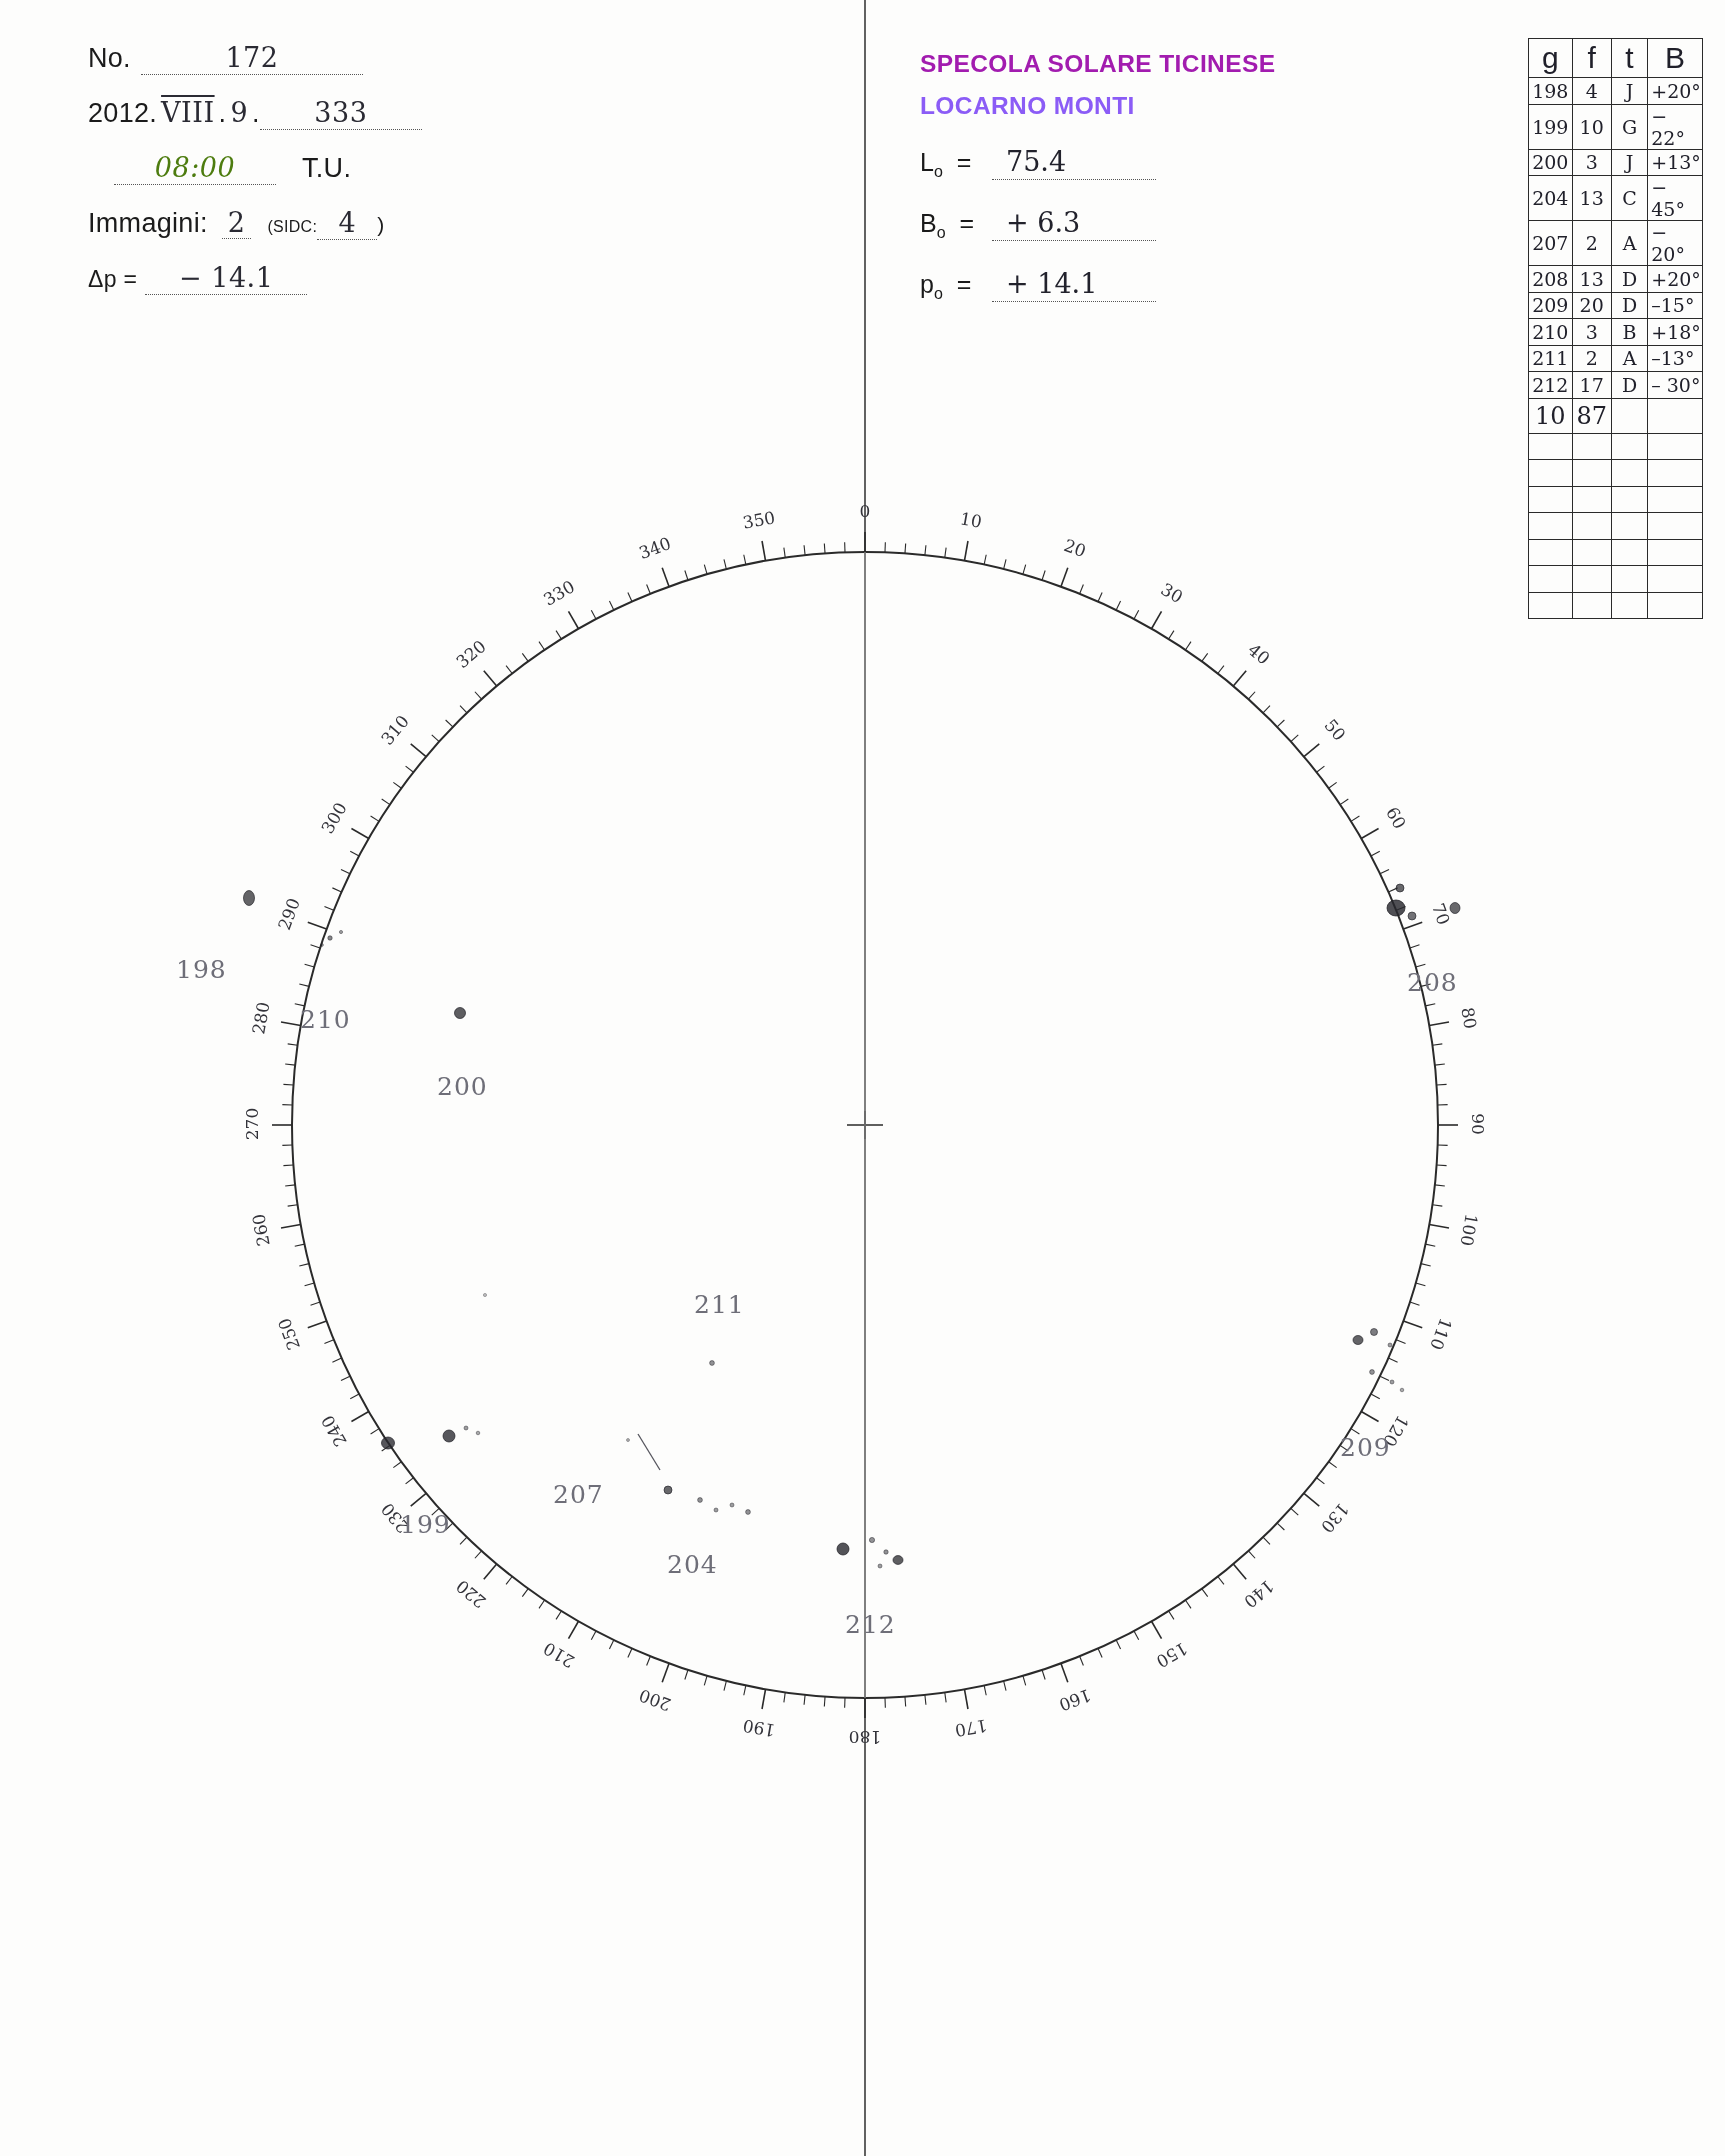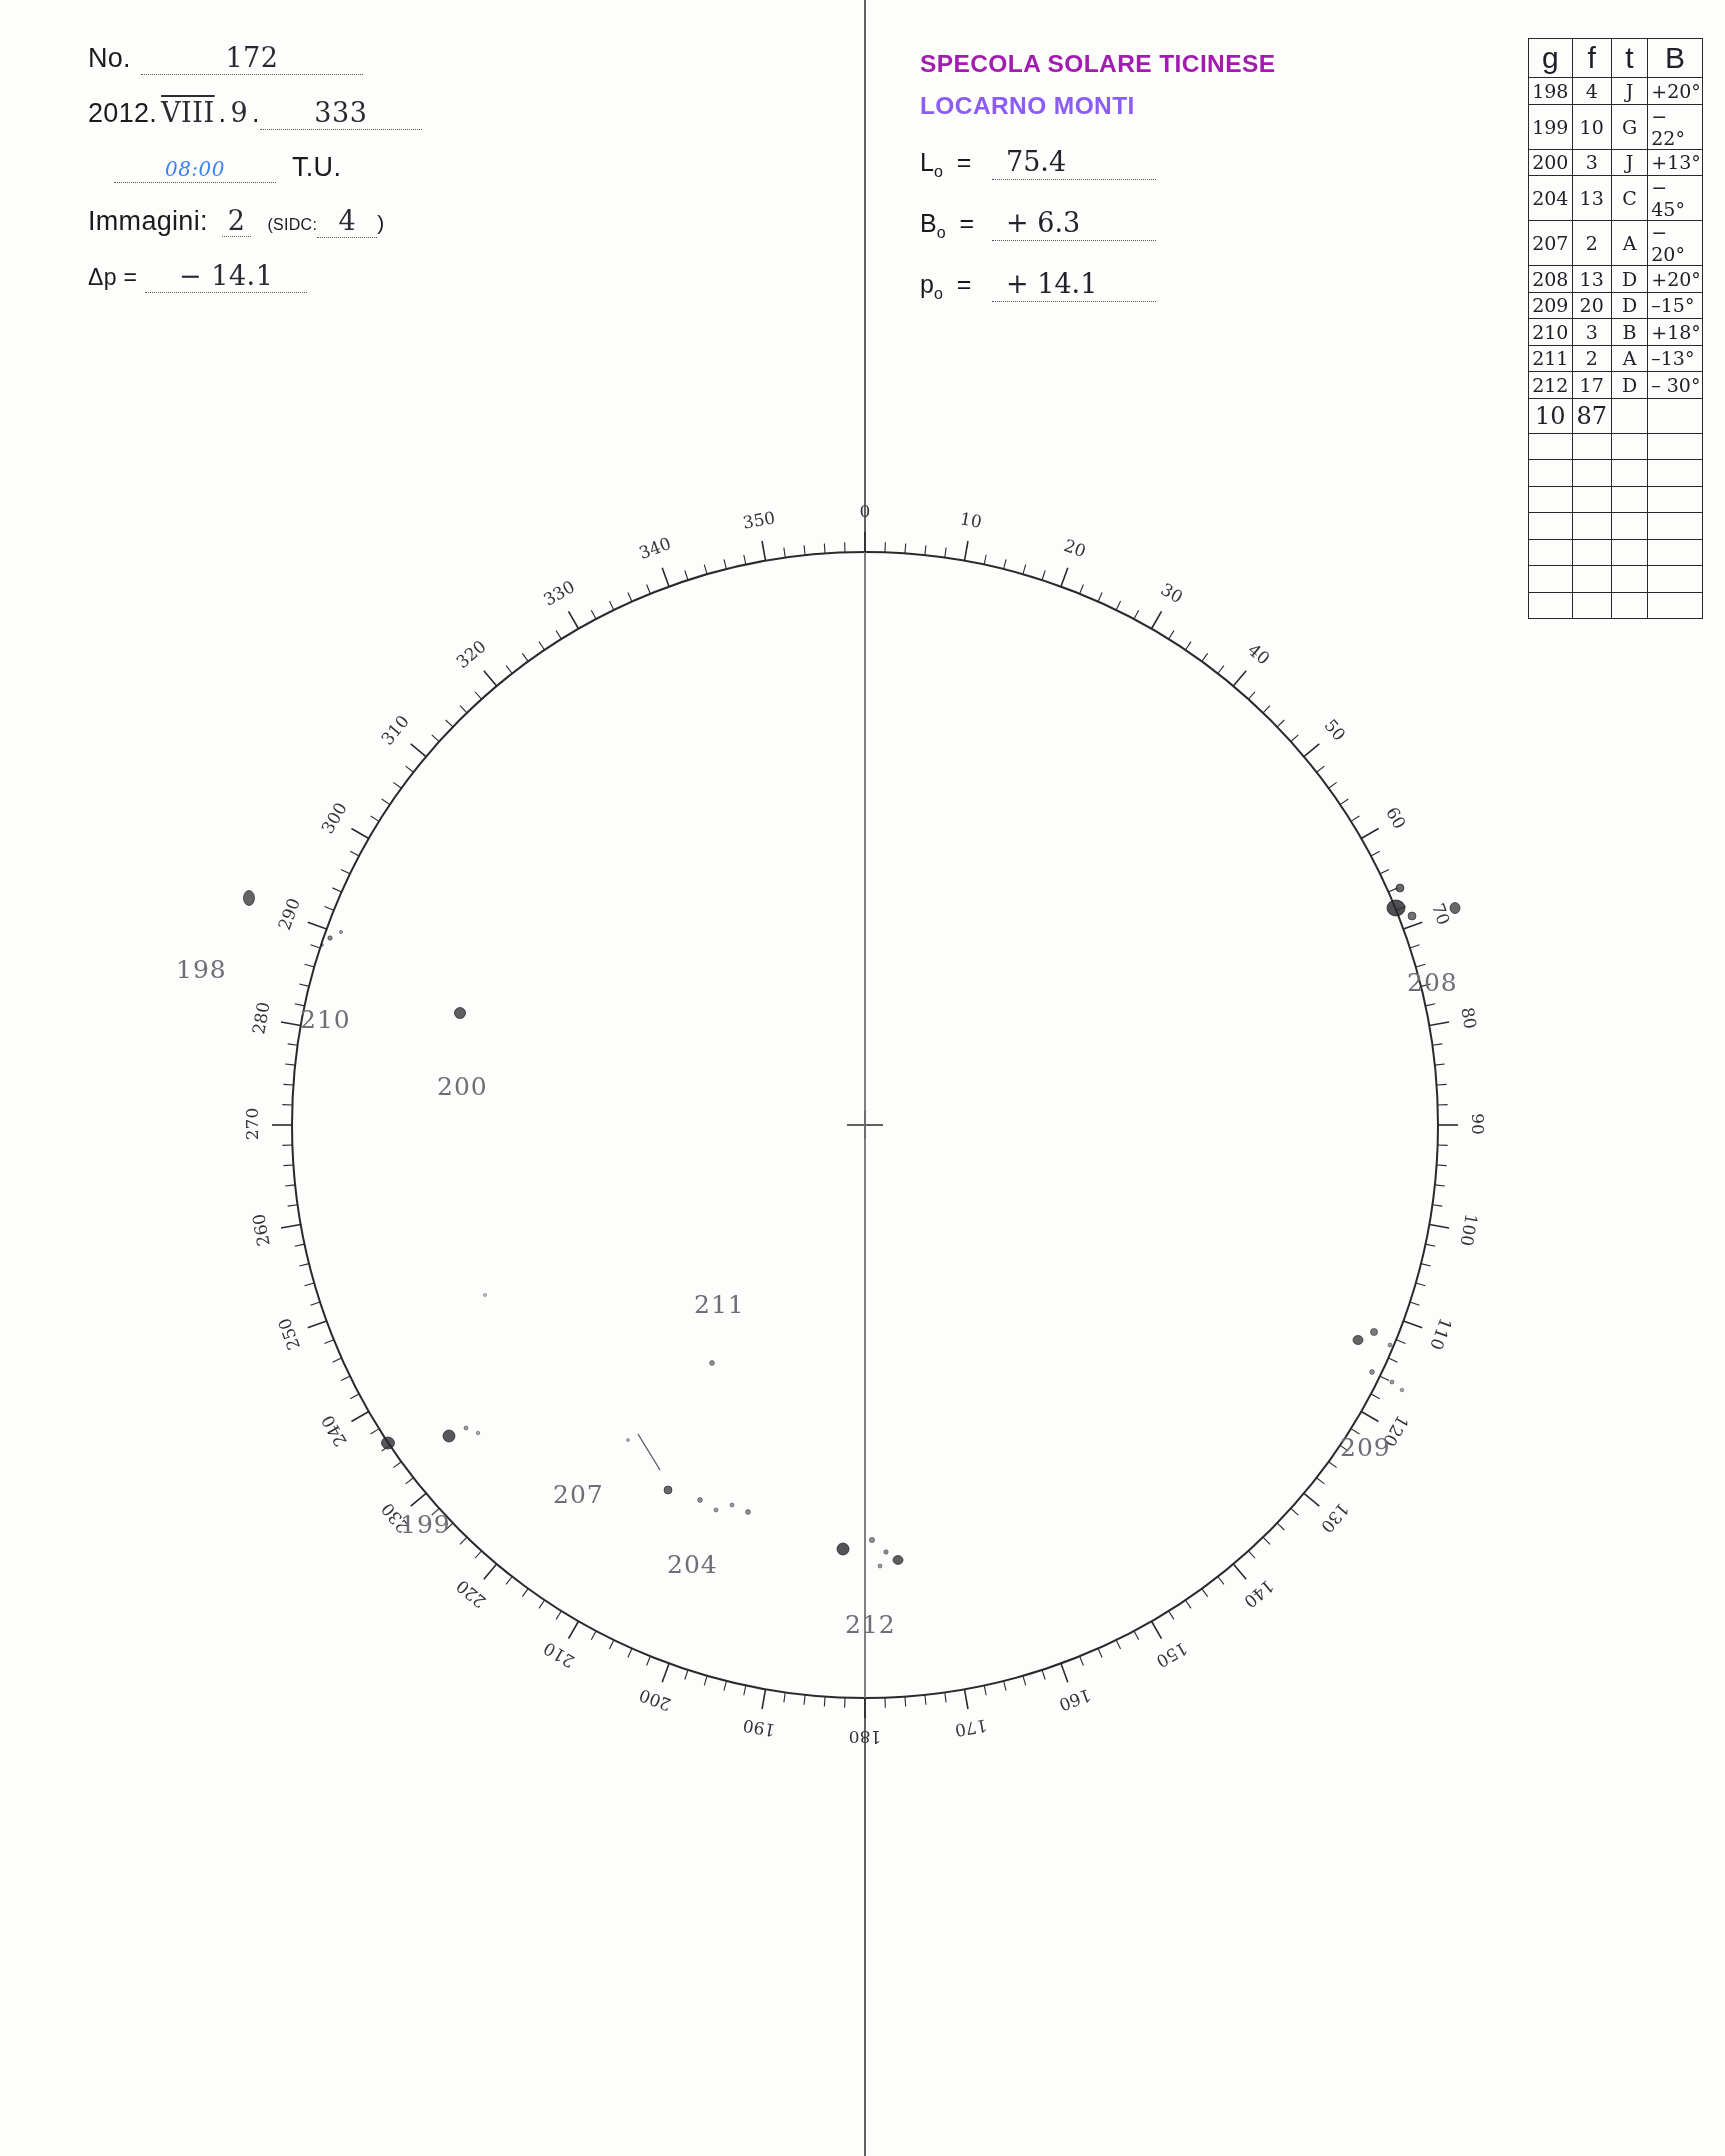--- a/index.html
+++ b/index.html
@@ -36,22 +36,22 @@
     letter-spacing: .3px;
   }
   .printed {
     font-family: "Liberation Sans", sans-serif;
     font-size: 27px;
     color: #1b1b1b;
   }
   .hand {
     font-family: "DejaVu Serif", serif;
     font-style: italic;
-    font-size: 20px;
-    color: #3b82f6;
+    font-size: 27px;
+    color: #4d7c0f;
     letter-spacing: .5px;
   }
   .hand-up {
     font-family: "DejaVu Serif", serif;
     font-size: 27px;
     color: #2a2a33;
     letter-spacing: .5px;
   }
   .ul {
     border-bottom: 1.3px dotted #555;
@@ -187,21 +187,21 @@
       <span class="printed">.</span>
       <span class="hand-up" style="text-decoration:overline; padding:0 4px;">VIII</span>
       <span class="printed">.</span>
       <span class="hand-up" style="padding:0 4px;">9</span>
       <span class="printed">.</span>
       <span class="hand-up ul ul-long">333</span>
     </div>
 
     <div class="hdr-row">
       <span class="hand ul ul-long" style="margin-left:26px;">08:00</span>
-      <span class="printed" style="margin-left:16px;text-align:right;">T.U.</span>
+      <span class="printed" style="margin-left:26px;text-align:right;">T.U.</span>
     </div>
 
 
     <div class="hdr-row">
       <span class="printed">Immagini:</span>
       <span class="hand-up" style="margin-left:14px; padding:0 6px; border-bottom:1.3px dotted #555;">2</span>
       <span class="printed" style="font-size:16px; margin-left:16px;">(SIDC:</span>
       <span class="hand-up ul" style="min-width:48px;">4</span>
       <span class="printed" style="font-size:21px;">)</span>
     </div>

